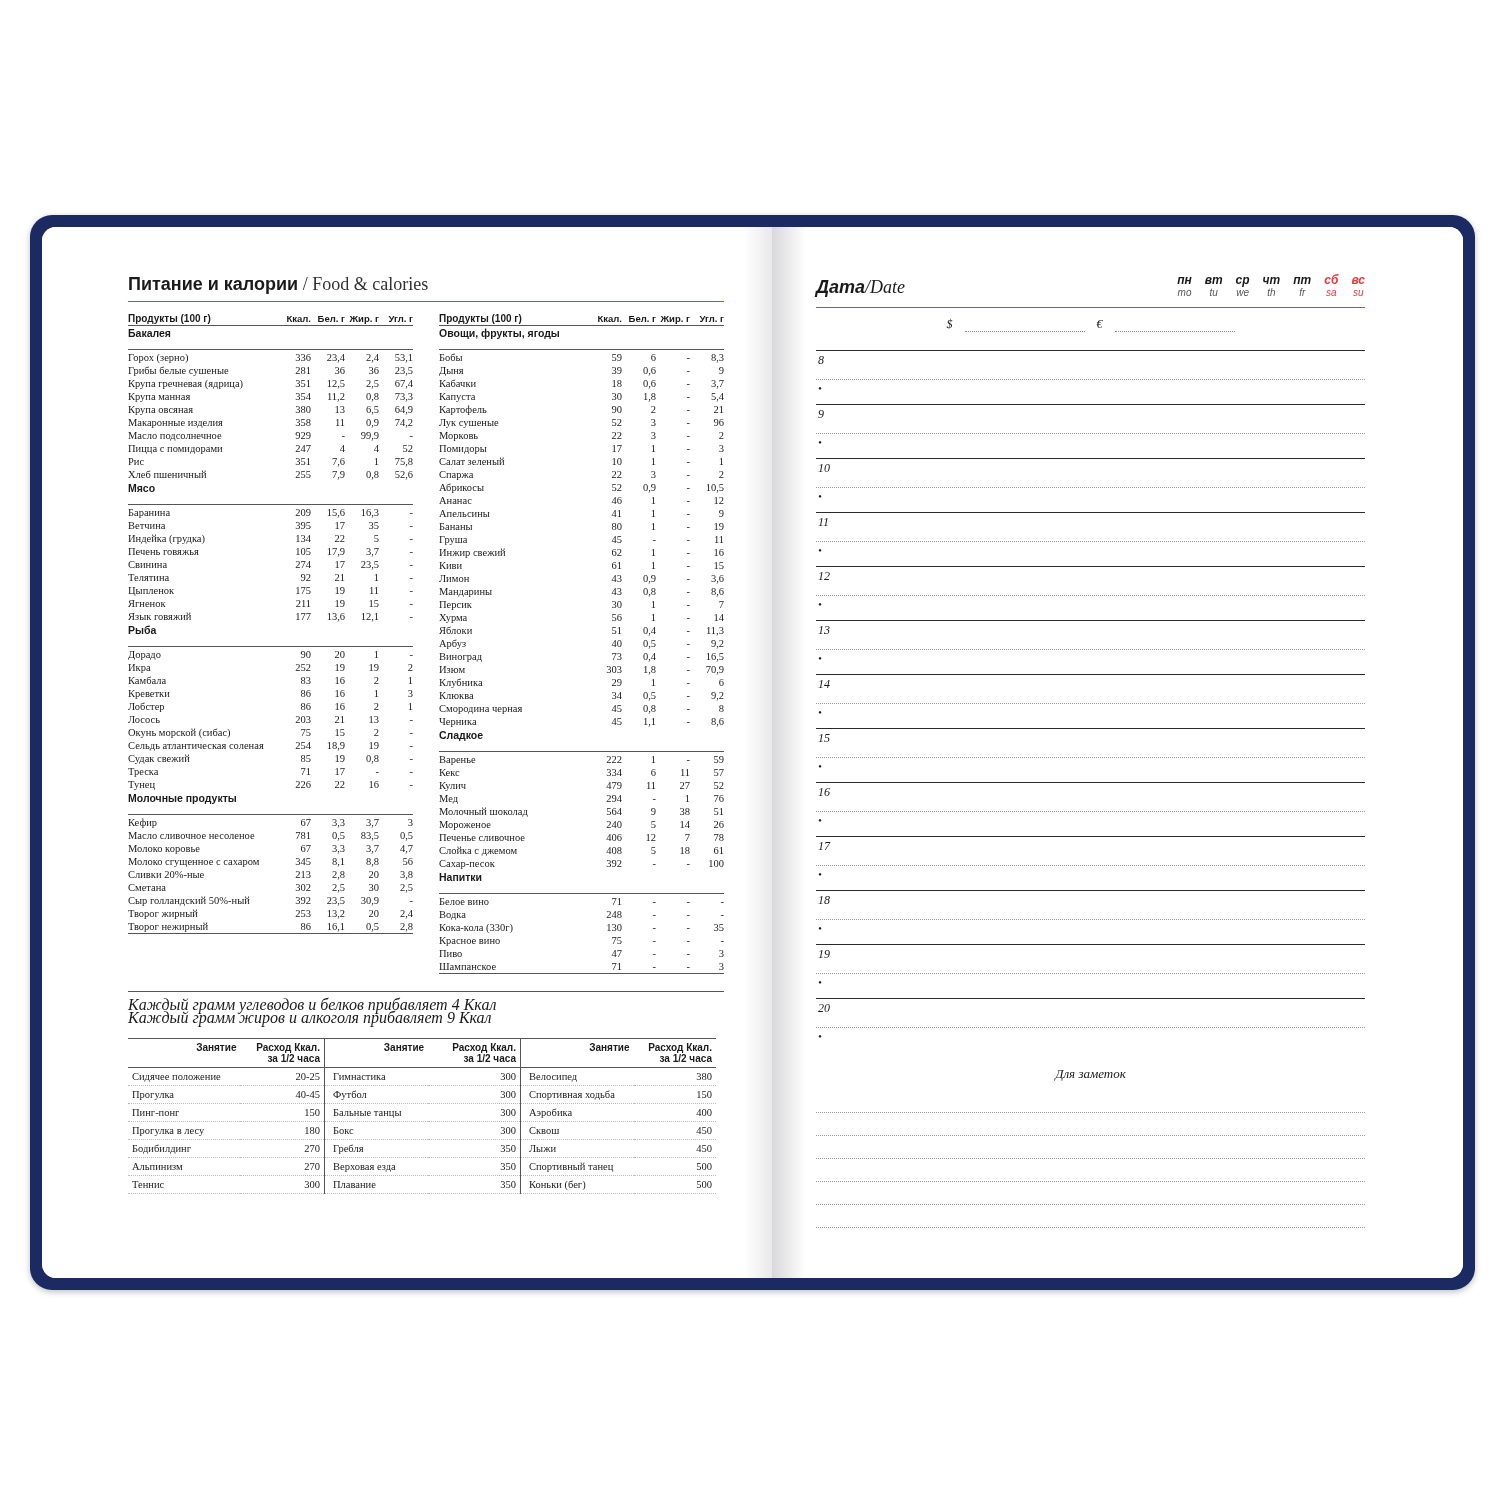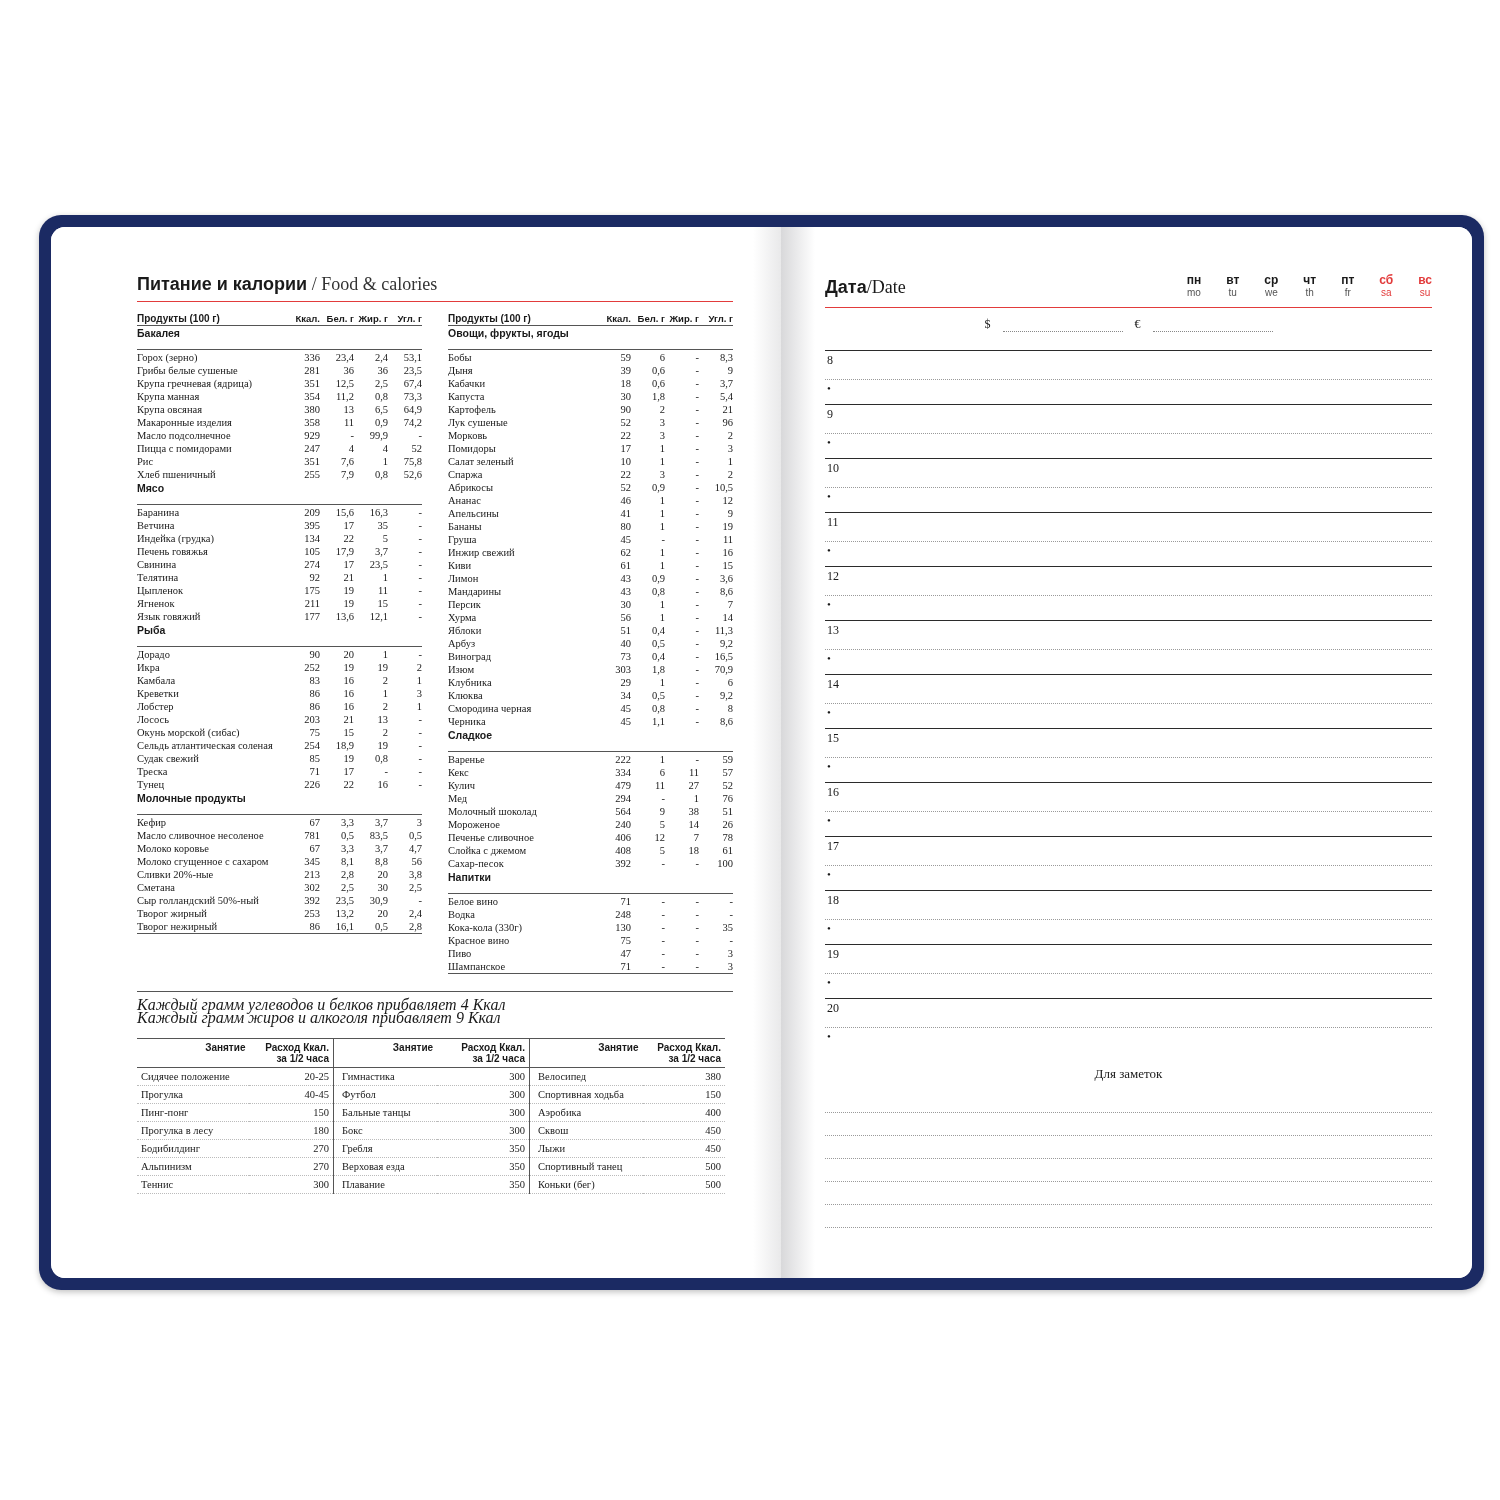--- a/index.html
+++ b/index.html
@@ -1,24 +1,24 @@
 <!DOCTYPE html>
 <html><head>
 <meta charset="utf-8">
 <style>
   html,body{margin:0;padding:0;background:#ffffff;}
   body{width:1500px;height:1500px;font-family:"Liberation Serif",serif;color:#1a1a1a;}
-  .planner{position:absolute;left:39px;top:215px;width:1445px;height:1075px;
+  .planner{position:absolute;left:30px;top:215px;width:1445px;height:1075px;
            background:#1b2a63;border-radius:22px;padding:0;box-sizing:border-box;
            box-shadow:0 2px 6px rgba(0,0,0,.25);}
   .pages{position:absolute;left:12px;top:12px;right:12px;bottom:12px;background:#fff;border-radius:14px;overflow:hidden;display:flex;}
   .page-left{width:730px;position:relative;padding:46px 40px 20px 86px;box-sizing:border-box;
              background:linear-gradient(to left,#e9e9ea 0px,#ffffff 28px);}
-  .page-right{flex:1;position:relative;padding:46px 40px 20px 44px;box-sizing:border-box;
-              background:linear-gradient(to right,#d8d8da 0px,#ffffff 34px);}
+  .page-right{flex:1;position:relative;padding:46px 98px 20px 44px;box-sizing:border-box;
+              background:linear-gradient(to right,#d8d8da 0px,#ffffff 34px);font-style:italic;}
   .spine{position:absolute;left:730px;top:0;bottom:0;width:1px;background:#c9c9cc;}
 
   
   .ttl{font-size:19px;margin:0 0 6px 0;}
   .ttl b{font-family:"Liberation Sans",sans-serif;font-weight:bold;font-size:18px;}
   .ttl span{font-size:18px;color:#333;}
   .ttl-rule{height:1px;background:#e23b3b;margin:3px 0 10px 0;width:596px;}
 
   .cols{display:flex;gap:26px;}
   .col{width:285px;}
@@ -43,21 +43,21 @@
   table.acts td.r{text-align:right;}
   table.acts.mid, table.acts.last{border-left:1px solid #555;}
   table.acts.mid th:first-child, table.acts.last th:first-child{padding-left:8px;}
   table.acts.mid td:first-child, table.acts.last td:first-child{padding-left:8px;}
 
   
   .date-row{display:flex;align-items:flex-end;justify-content:space-between;}
   .date-lbl{font-size:19px;}
   .date-lbl b{font-family:"Liberation Sans",sans-serif;font-size:18px;}
   .date-lbl span{font-size:18px;}
-  .days{display:flex;gap:25px;}
+  .days{display:flex;gap:13px;}
   .day{text-align:center;font-family:"Liberation Sans",sans-serif;}
   .day .a{font-weight:bold;font-size:12px;}
   .day .b{font-size:10px;color:#555;}
   .day.we .a,.day.we .b{color:#e23b3b;}
   .date-rule{height:1px;background:#e23b3b;margin-top:9px;}
   .money{display:flex;justify-content:center;gap:12px;margin-top:9px;font-size:12px;align-items:flex-end;}
   .money .cur{font-size:12px;}
   .money .ln{display:inline-block;width:120px;border-bottom:1px dotted #888;height:11px;}
 
   .hours{margin-top:18px;}

